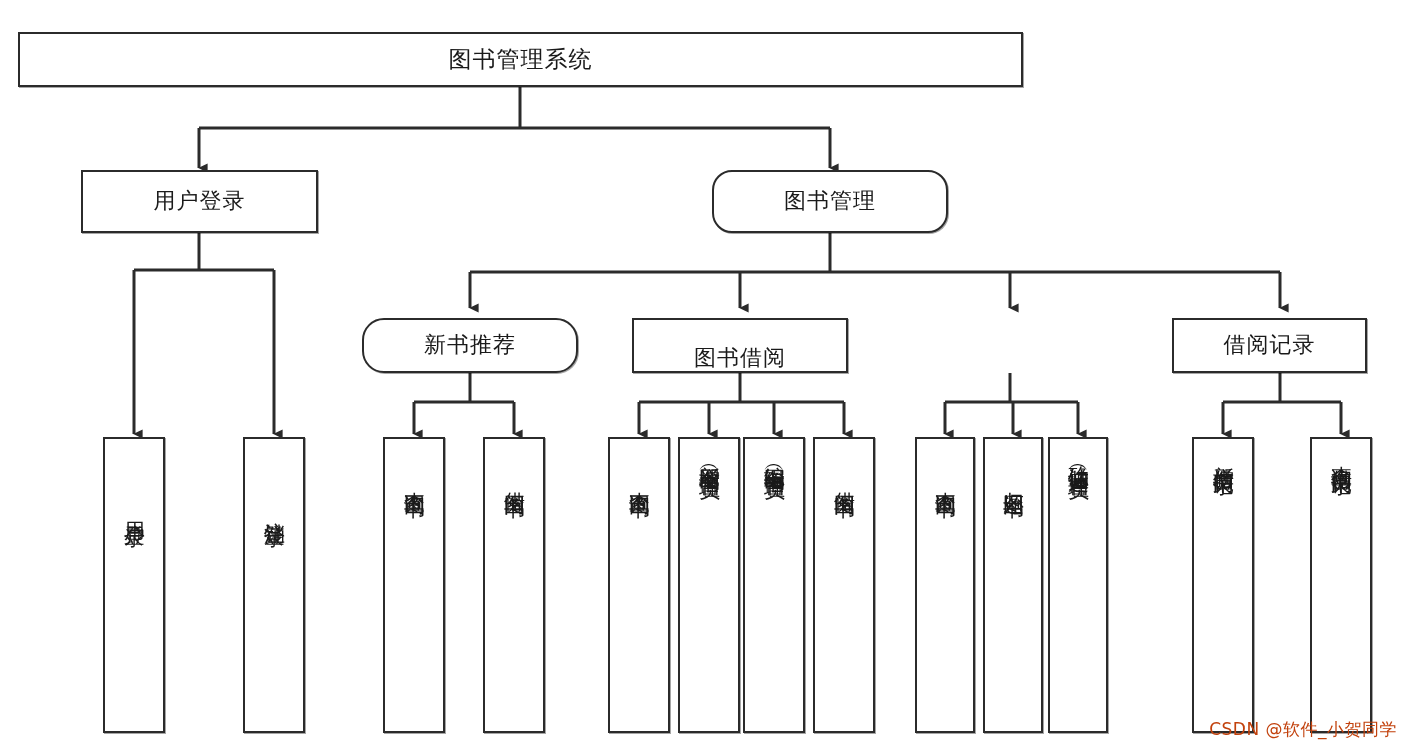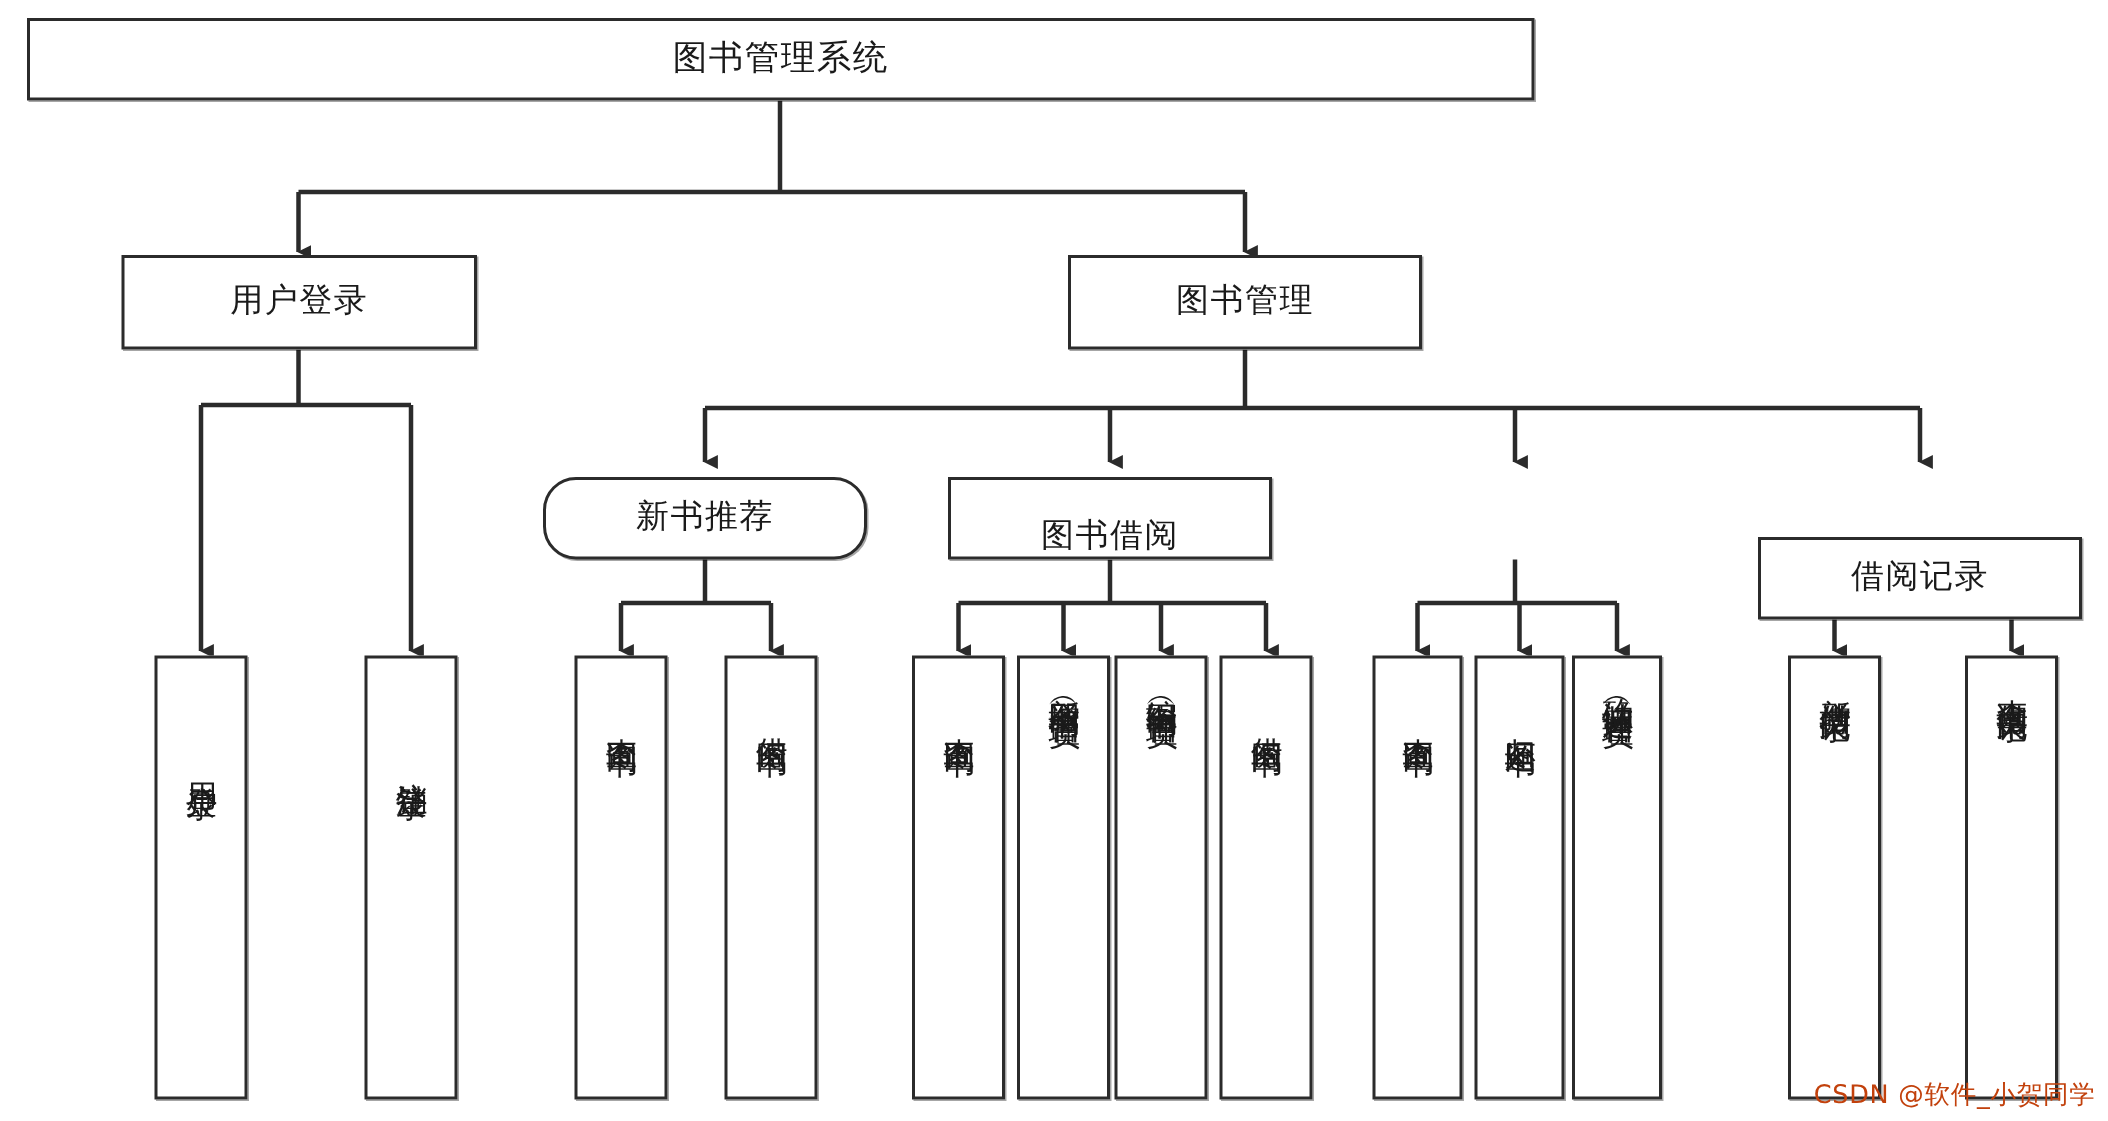--- a/index.html
+++ b/index.html
@@ -37,20 +37,21 @@
     justify-content: center;
     color: #1a1a1a;
   }
   .node.horiz {
     font-size: 22px;
     letter-spacing: 1px;
     line-height: 1.2;
   }
   .node.root {
     font-size: 23px;
+    margin-top: 20px;
   }
   .node.vert {
     align-items: flex-start;
     justify-content: center;
     padding-top: 10px;
   }
   .node.vert .vlabel {
     writing-mode: vertical-rl;
     text-orientation: upright;
     font-size: 21px;
@@ -133,31 +134,31 @@
     </g>
   </svg>
 
   <div class="node horiz root" style="left:18px; top:12px; width:1005px; height:55px;">
     <span>图书管理系统</span>
   </div>
 
   <div class="node horiz" style="left:81px; top:170px; width:237px; height:63px;">
     <span>用户登录</span>
   </div>
-  <div class="node horiz" style="left:712px; top:170px; width:236px; height:63px;">
+  <div class="node horiz" style="left:712px; top:170px; width:236px; height:63px;border-radius:20px;">
     <span>图书管理</span>
   </div>
 
   <div class="node horiz" style="left:362px; top:318px; width:216px; height:55px;border-radius:22px;">
     <span>新书推荐</span>
   </div>
   <div class="node horiz" style="left:632px; top:318px; width:216px; height:55px;align-items:flex-end;">
     <span>图书借阅</span>
   </div>
-  <div class="node horiz" style="left:1172px; top:318px; width:216px; height:55px;margin-top:40px;">
+  <div class="node horiz" style="left:1172px; top:318px; width:195px; height:55px;">
     <span>借阅记录</span>
   </div>
 
   <div class="node vert mid" style="left:103px; top:437px; width:62px; height:296px;">
     <span class="vlabel">用户登录</span>
   </div>
   <div class="node vert mid" style="left:243px; top:437px; width:62px; height:296px;">
     <span class="vlabel">注销登录</span>
   </div>
 

